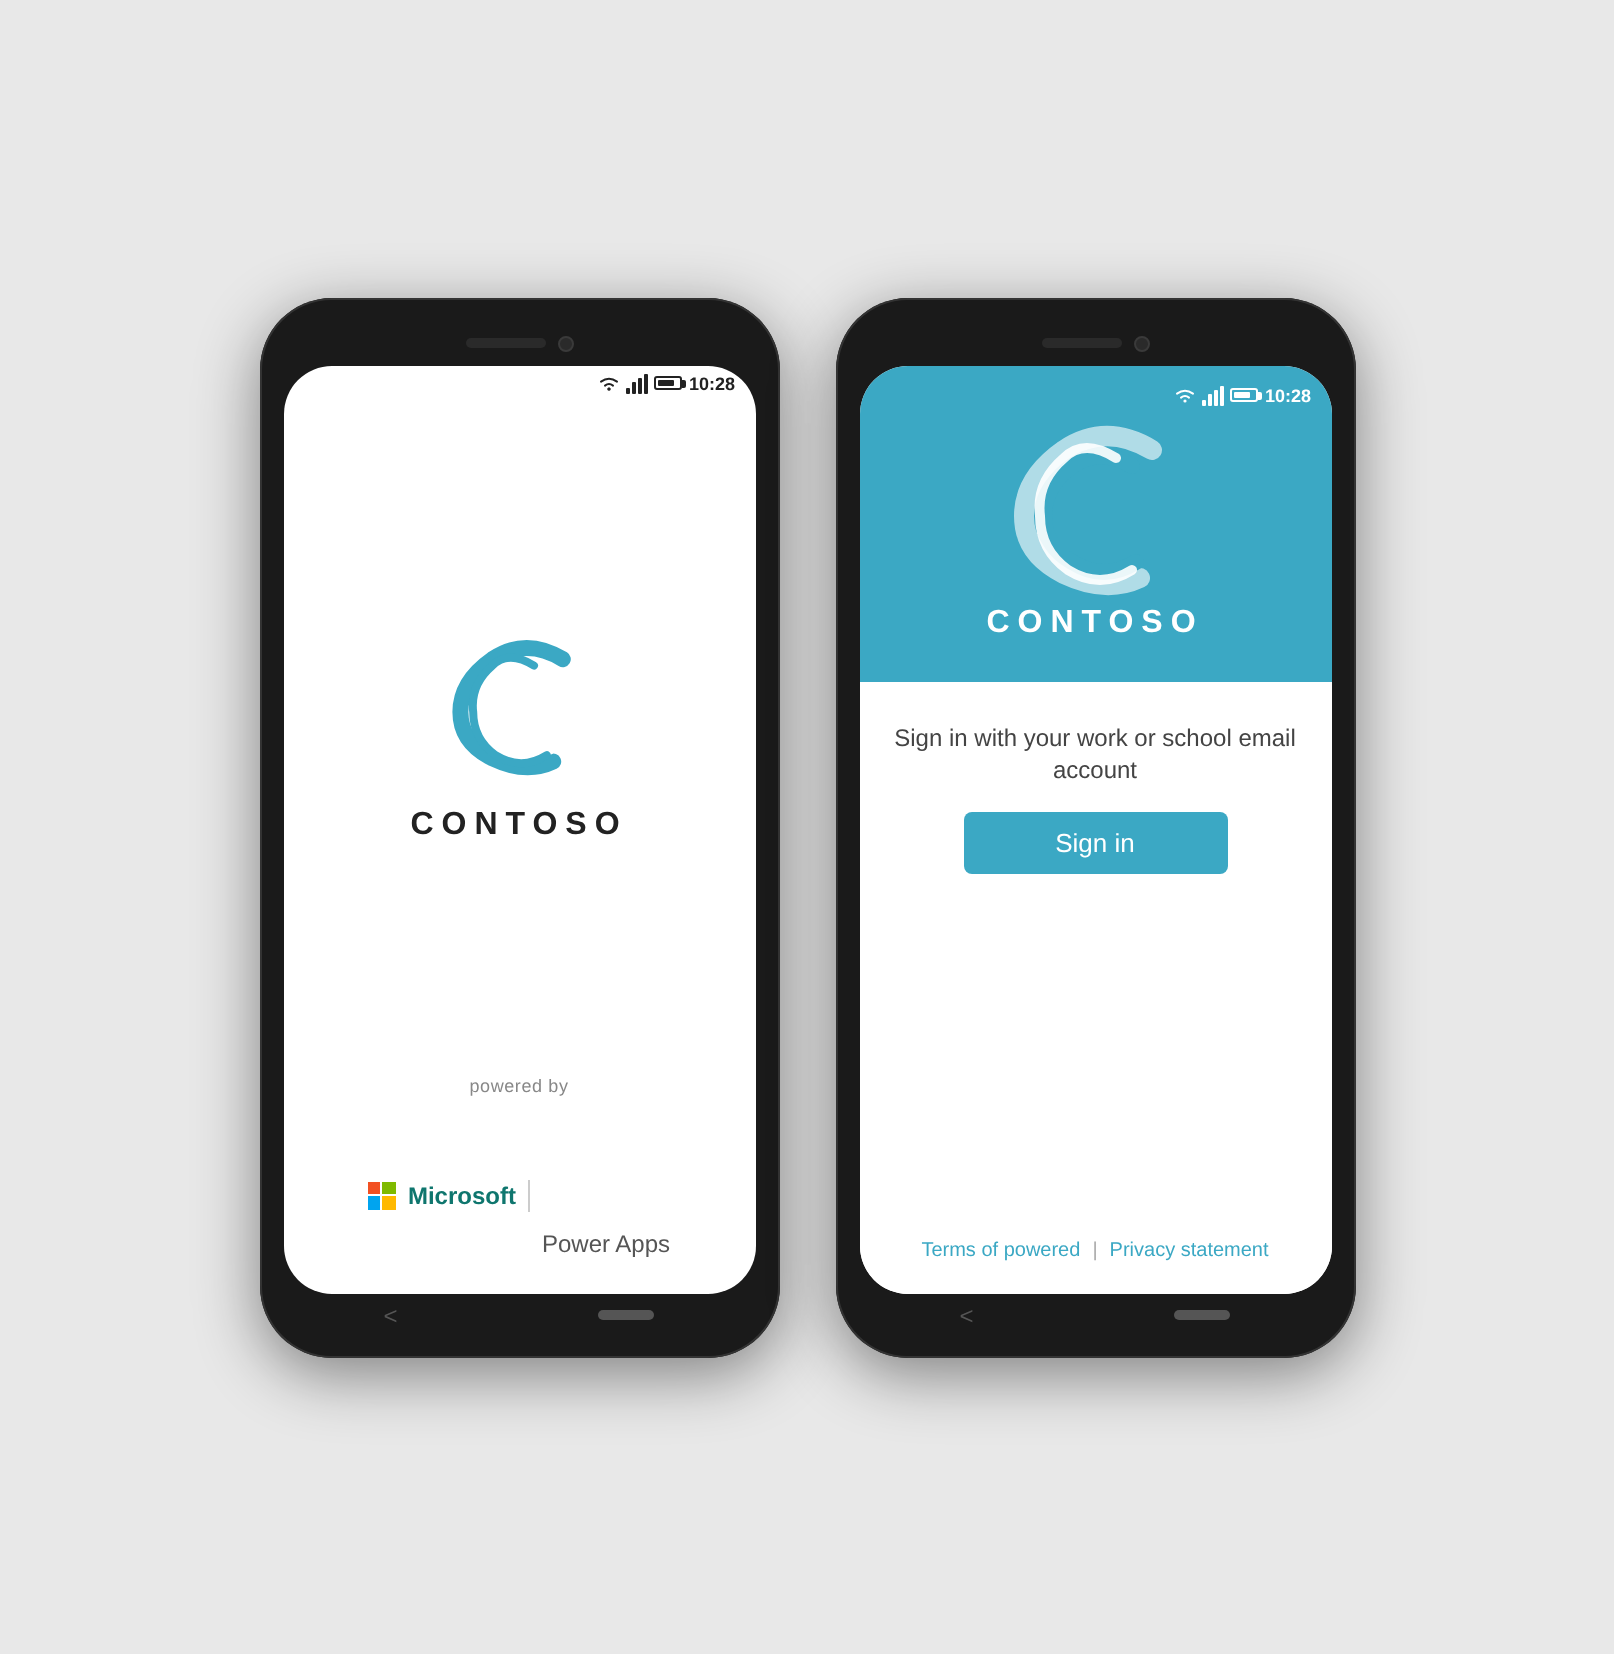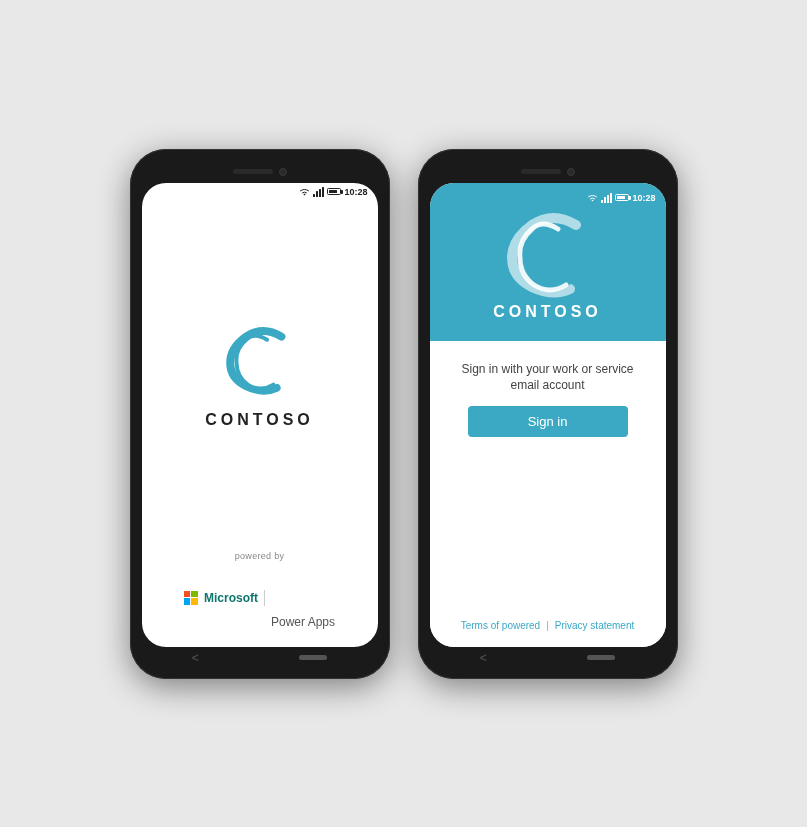--- a/index.html
+++ b/index.html
@@ -155,21 +155,21 @@
       align-items: center;
       justify-content: center;
       gap: 12px;
     }
 
     .splash-bottom {
       padding-bottom: 18px;
       display: flex;
       flex-direction: column;
       align-items: center;
-      gap: 6px;
+      gap: 19px;
       justify-content: space-between;
     }
 
     .powered-by-text {
       font-size: 9px;
       color: #888;
       letter-spacing: 0.3px;
     }
 
     .microsoft-logo-row {
@@ -303,21 +303,21 @@
       text-align: center;
       line-height: 1.4;
     }
 
     .sign-in-button {
       background: #3ba8c4;
       color: #fff;
       border: none;
       border-radius: 4px;
       padding: 8px 0;
-      width: 160px;
+      width: 132px;
       font-size: 13px;
       font-weight: 500;
       cursor: pointer;
       text-align: center;
     }
 
     .links-row {
       display: flex;
       align-items: center;
       gap: 6px;
@@ -455,21 +455,21 @@
           <svg class="contoso-logo-svg-large" viewBox="0 0 100 100" fill="none" xmlns="http://www.w3.org/2000/svg">
             <path d="M78 22 Q55 8 34 22 Q14 36 14 55 Q14 74 34 84 Q55 94 72 86" stroke="rgba(255,255,255,0.6)" stroke-width="10" fill="none" stroke-linecap="round"></path>
             <path d="M68 30 Q52 20 38 30 Q24 40 24 55 Q24 70 38 78 Q54 88 70 78" stroke="#3ba8c4" stroke-width="8" fill="none" stroke-linecap="round"></path>
             <path d="M60 26 Q44 16 34 26 Q20 38 22 55 Q22 72 36 82 Q52 92 68 82" stroke="rgba(255,255,255,0.9)" stroke-width="5" fill="none" stroke-linecap="round"></path>
           </svg>
           <span class="contoso-name-white">CONTOSO</span>
         </div>
 
         <div class="login-bottom">
           <div class="sign-in-section">
-            <span class="sign-in-text">Sign in with your work or service email account</span>
+            <span class="sign-in-text">Sign in with your work or school email account</span>
             <button class="sign-in-button">Sign in</button>
           </div>
           <div class="links-row">
             <span class="link-text">Terms of powered</span>
             <span class="link-divider">|</span>
             <span class="link-text">Privacy statement</span>
           </div>
         </div>
       </div>
     </div>

